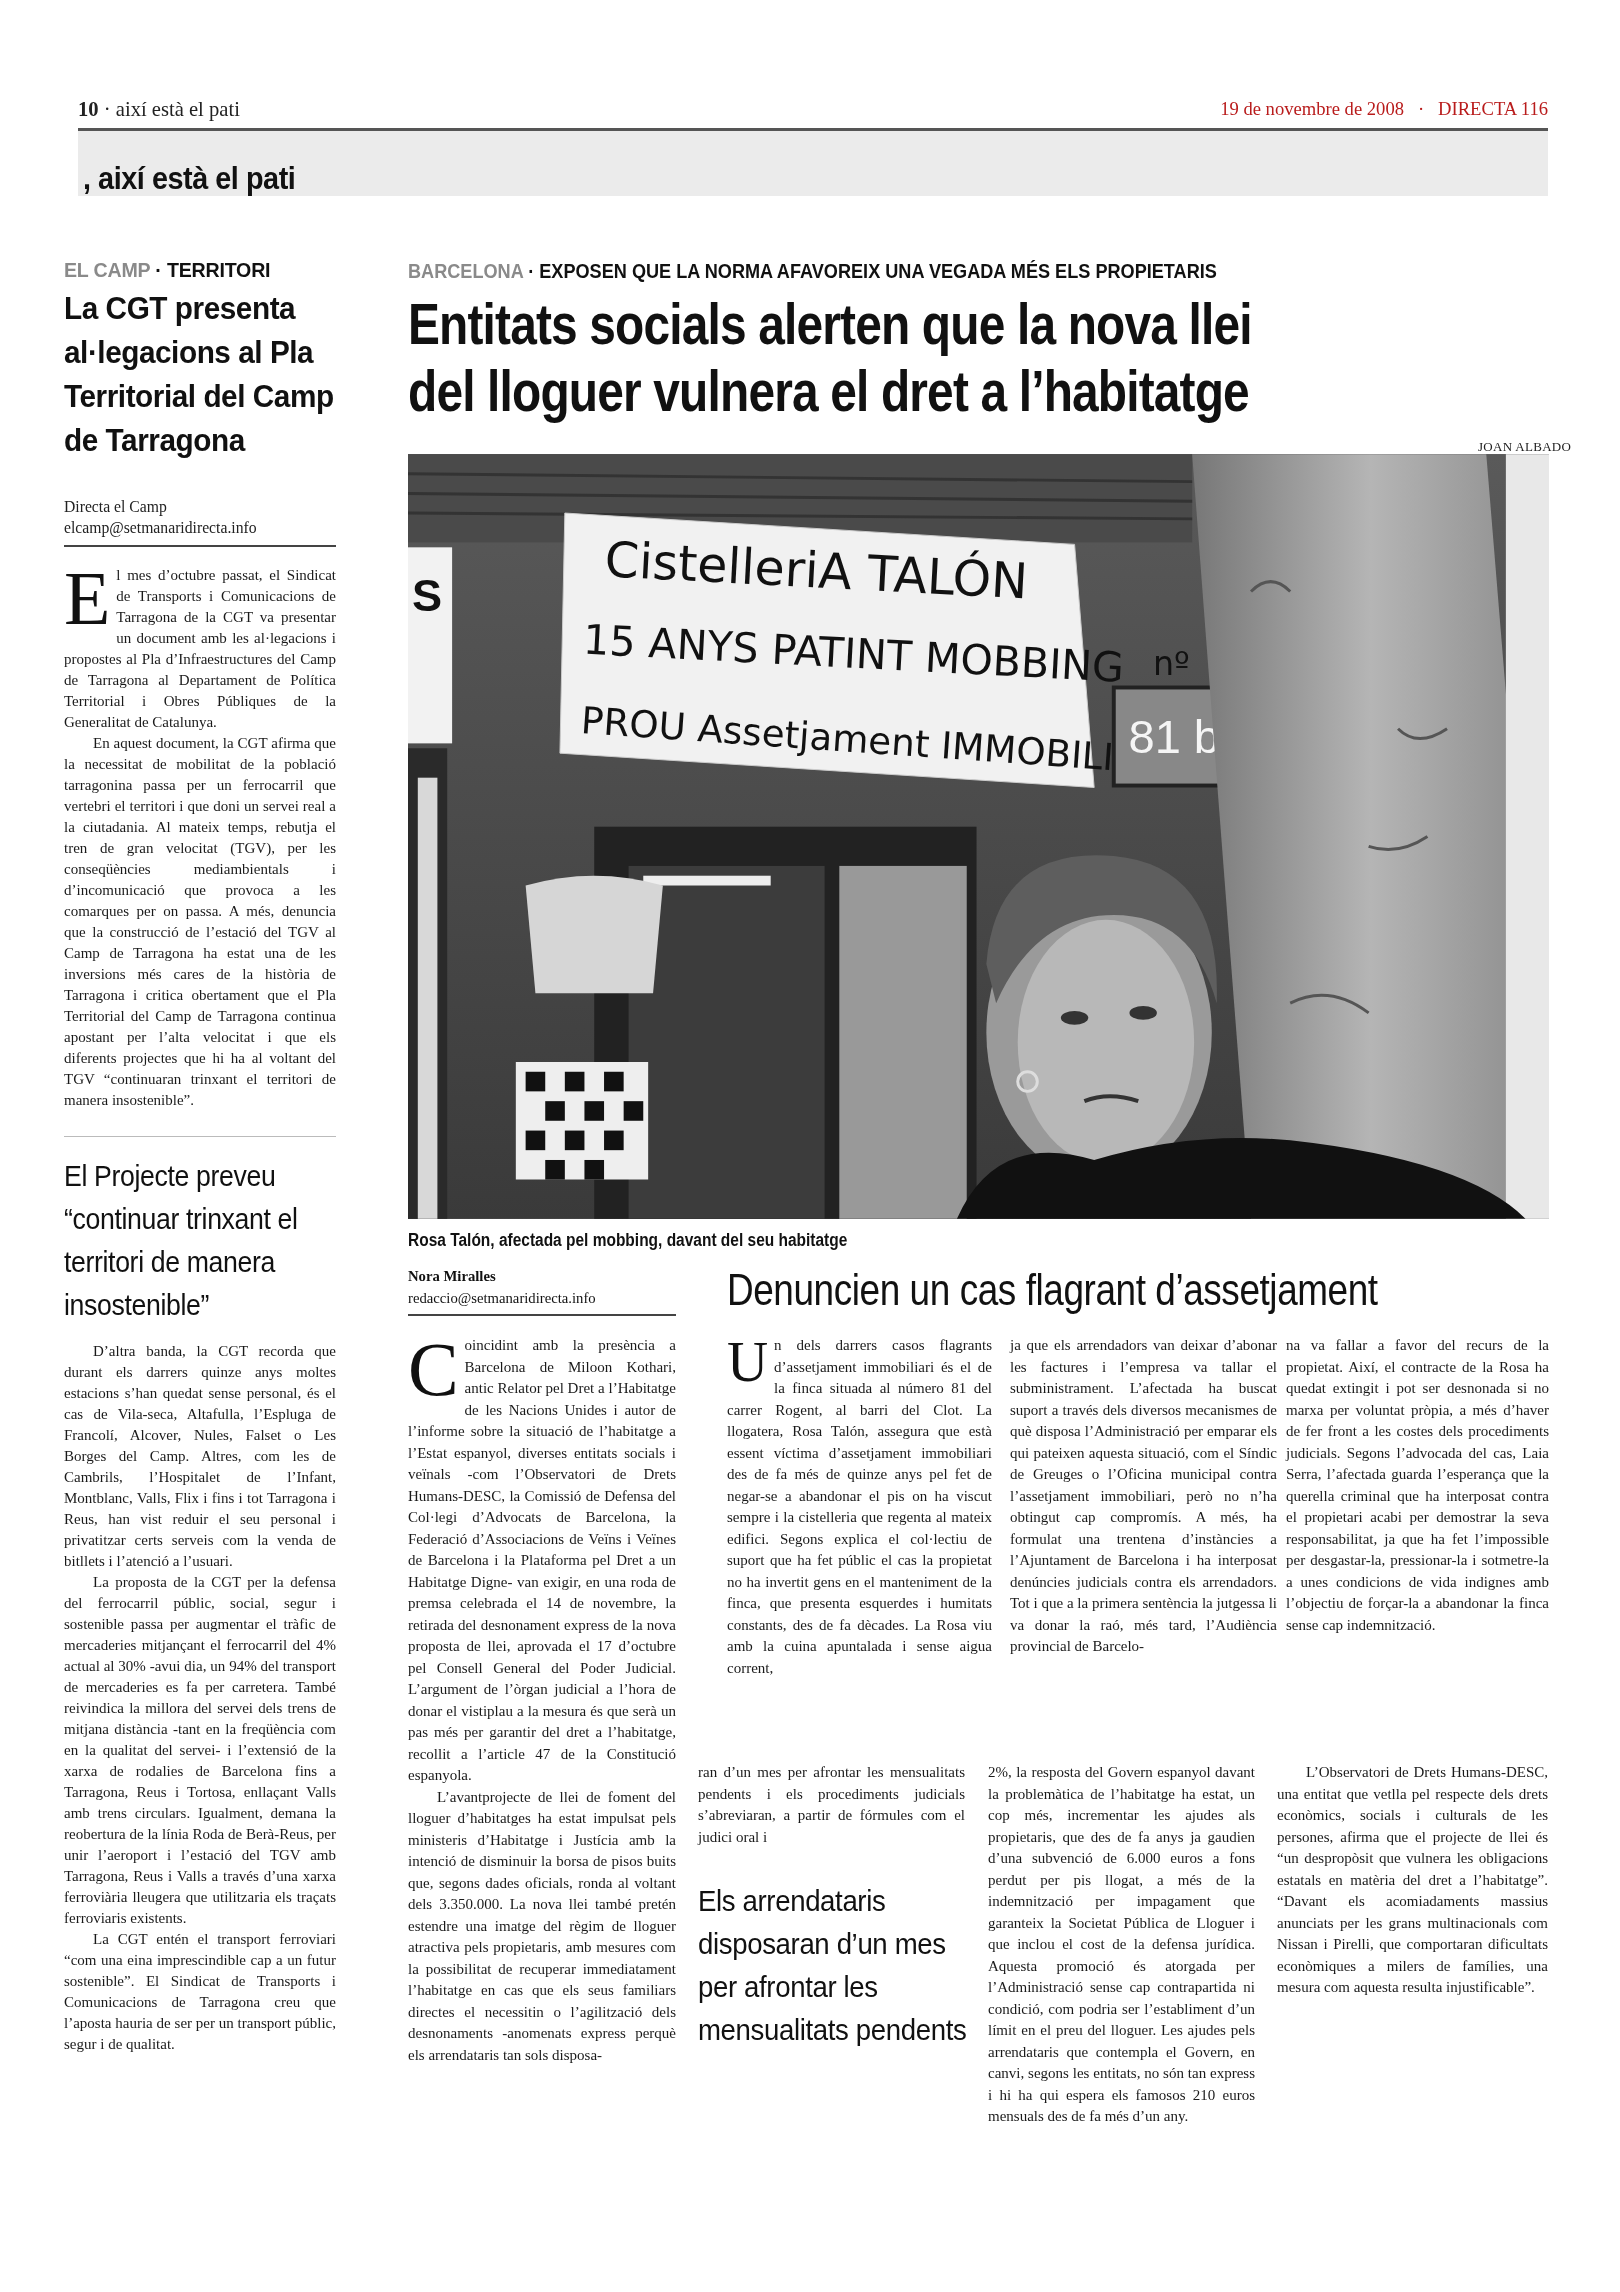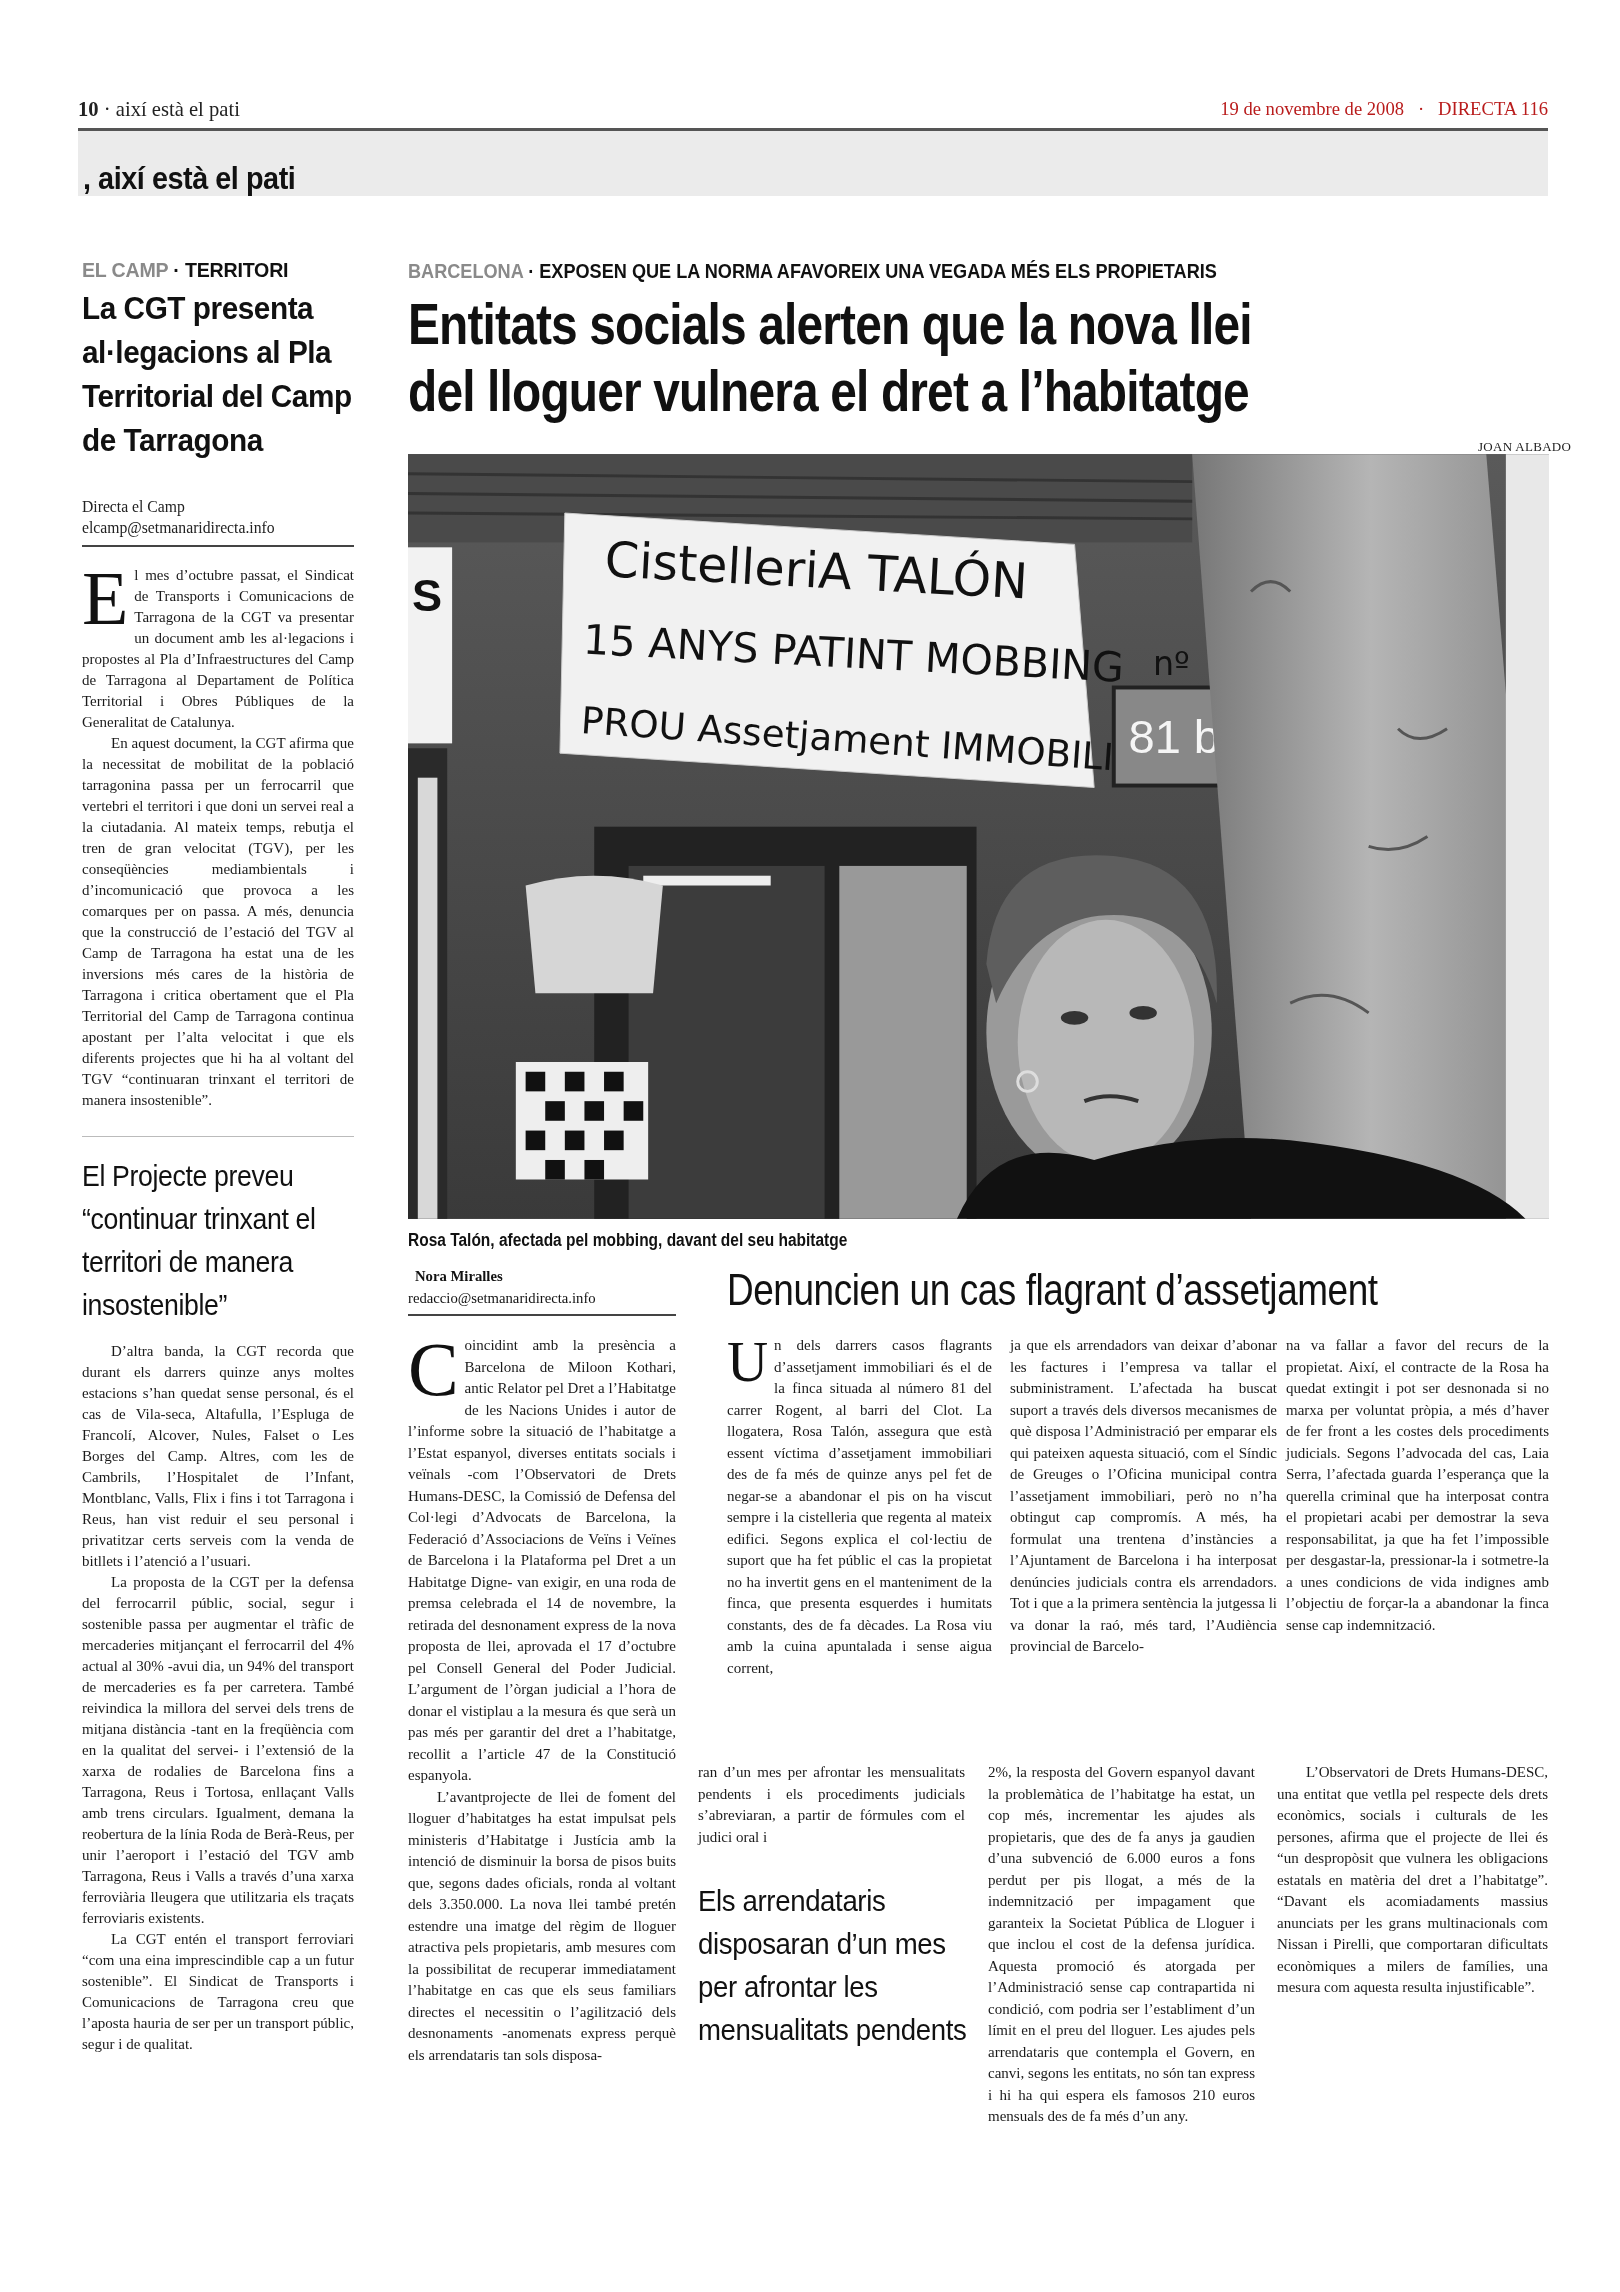--- a/index.html
+++ b/index.html
@@ -7,21 +7,21 @@
 
   
   .folio-left { position: absolute; left: 78px; top: 98px; font-family: "Liberation Serif", serif; font-size: 20.6px; color: #222; }
   .folio-left b { font-weight: bold; }
   .folio-right { position: absolute; right: 72px; top: 98px; font-family: "Liberation Serif", serif; font-size: 18.6px; color: #b91c1c; }
   .folio-rule { position: absolute; left: 78px; top: 128px; width: 1470px; height: 2.9px; background: #555; }
   .section-band { position: absolute; left: 78px; top: 131px; width: 1470px; height: 65px; background: #ebebeb; }
   .section-title { position: absolute; left: 83px; top: 160px; font-family: "Liberation Sans", sans-serif; font-weight: bold; font-size: 32px; letter-spacing: -0.5px; color: #111; transform: scaleX(0.9); transform-origin: left; }
 
   
-  .col-left { position: absolute; left: 82px; top: 259px; width: 272px; }
+  .col-left { position: absolute; left: 64px; top: 259px; width: 272px; }
   .kicker { font-family: "Liberation Sans", sans-serif; font-weight: bold; font-size: 19.6px; text-transform: uppercase; letter-spacing: -0.2px; }
   .kicker .place { color: #8a8a8a; }
   .kicker .topic { color: #111; }
   .side-headline { font-family: "Liberation Sans", sans-serif; font-weight: bold; font-size: 32px; line-height: 44px; margin-top: 3.9px; letter-spacing: -0.5px; transform: scaleX(0.93); transform-origin: left; width: 294px; }
   .byline { font-family: "Liberation Serif", serif; font-size: 15.7px; line-height: 21.6px; margin-top: 34px; padding-bottom: 5.9px; border-bottom: 2px solid #444; color: #222; }
   .byline .name { font-weight: bold; }
   .body-text { font-family: "Liberation Serif", serif; font-size: 15px; line-height: 21px; text-align: justify; color: #1a1a1a; hyphens: auto; }
   .body-text p { margin: 0; text-indent: 29px; }
   .body-text p.first { text-indent: 0; }
   .dropcap { float: left; font-family: "Liberation Serif", serif; font-size: 76px; line-height: 61px; margin: 3.9px 5.9px 0 0; color: #111; }
@@ -30,21 +30,21 @@
   
   .main { position: absolute; left: 408px; top: 259px; width: 1141px; }
   .main-kicker { font-family: "Liberation Sans", sans-serif; font-weight: bold; font-size: 20.6px; text-transform: uppercase; transform: scaleX(0.88); transform-origin: left; width: 1176px; }
   .main-kicker .place { color: #8a8a8a; }
   .main-headline { font-family: "Liberation Sans", sans-serif; font-weight: bold; font-size: 57px; line-height: 67px; margin-top: 7.8px; letter-spacing: -1px; transform: scaleX(0.84); transform-origin: left; width: 1372px; }
   .credit { position: absolute; left: 1478px; top: 439px; font-family: "Liberation Serif", serif; font-size: 13px; letter-spacing: 0.3px; color: #222; }
   .photo { position: absolute; left: 408px; top: 454px; width: 1141px; height: 765px; background: #6a6a6a; overflow: hidden; }
   .caption { position: absolute; left: 408px; top: 1230px; font-family: "Liberation Sans", sans-serif; font-weight: bold; font-size: 17.6px; transform: scaleX(0.88); transform-origin: left; }
 
   .byline2 { position: absolute; left: 408px; top: 1266px; width: 268px; font-family: "Liberation Serif", serif; font-size: 14.7px; line-height: 21.6px; padding-bottom: 4.9px; border-bottom: 2px solid #444; }
-  .byline2 .name { font-weight: bold; margin-left: 7px; }
+  .byline2 .name { font-weight: bold; }
   .sub-headline { position: absolute; left: 727px; top: 1264px; font-family: "Liberation Sans", sans-serif; font-size: 45px; letter-spacing: -0.5px; transform: scaleX(0.82); transform-origin: left; white-space: nowrap; }
 
   .col { position: absolute; }
   .col .body-text { font-size: 15px; line-height: 21.5px; }
 </style>
 </head>
 <body>
 
 <div class="folio-left">
   <b>10</b>

